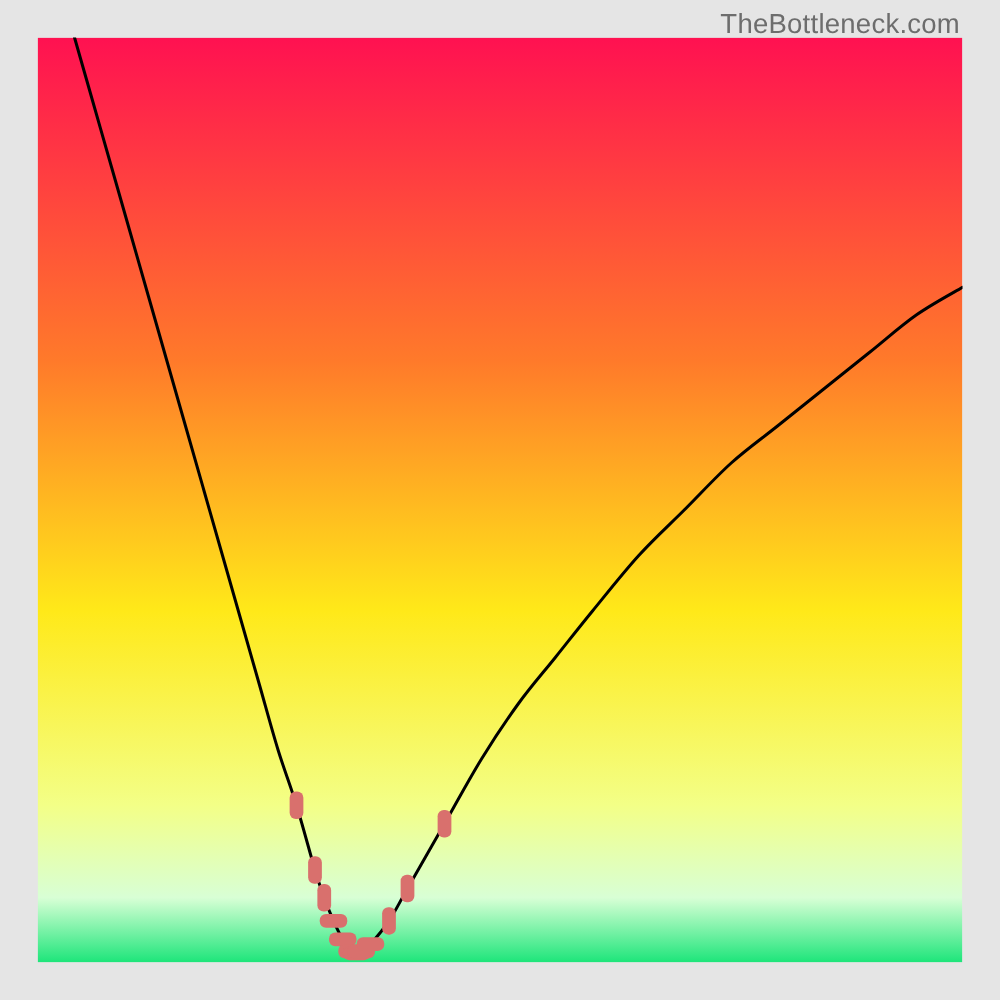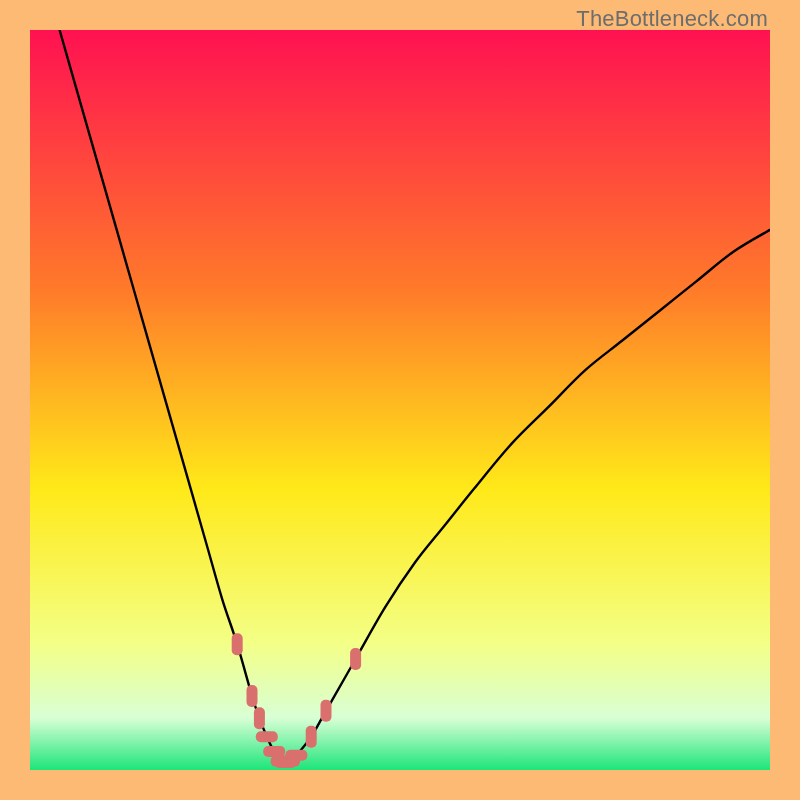--- a/index.html
+++ b/index.html
@@ -8,21 +8,21 @@
     width: 800px;
     height: 800px;
     overflow: hidden;
     background: #000;
     font-family: Arial, Helvetica, sans-serif;
   }
   .frame {
     position: absolute;
     left: 0; top: 0;
     width: 800px; height: 800px;
-    background: #fdba74;
+    background: #e5e5e5;
   }
   .plot {
     position: absolute;
     left: 30px;
     top: 30px;
     width: 740px;
     height: 740px;
     overflow: hidden;
   }
   .gradient {

